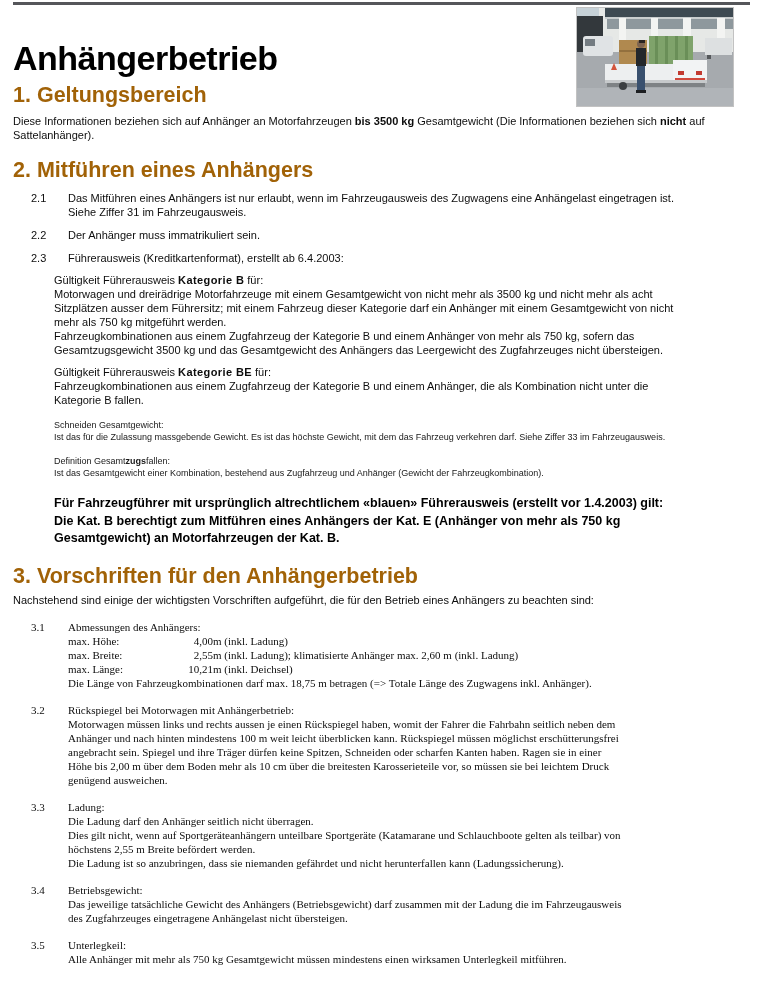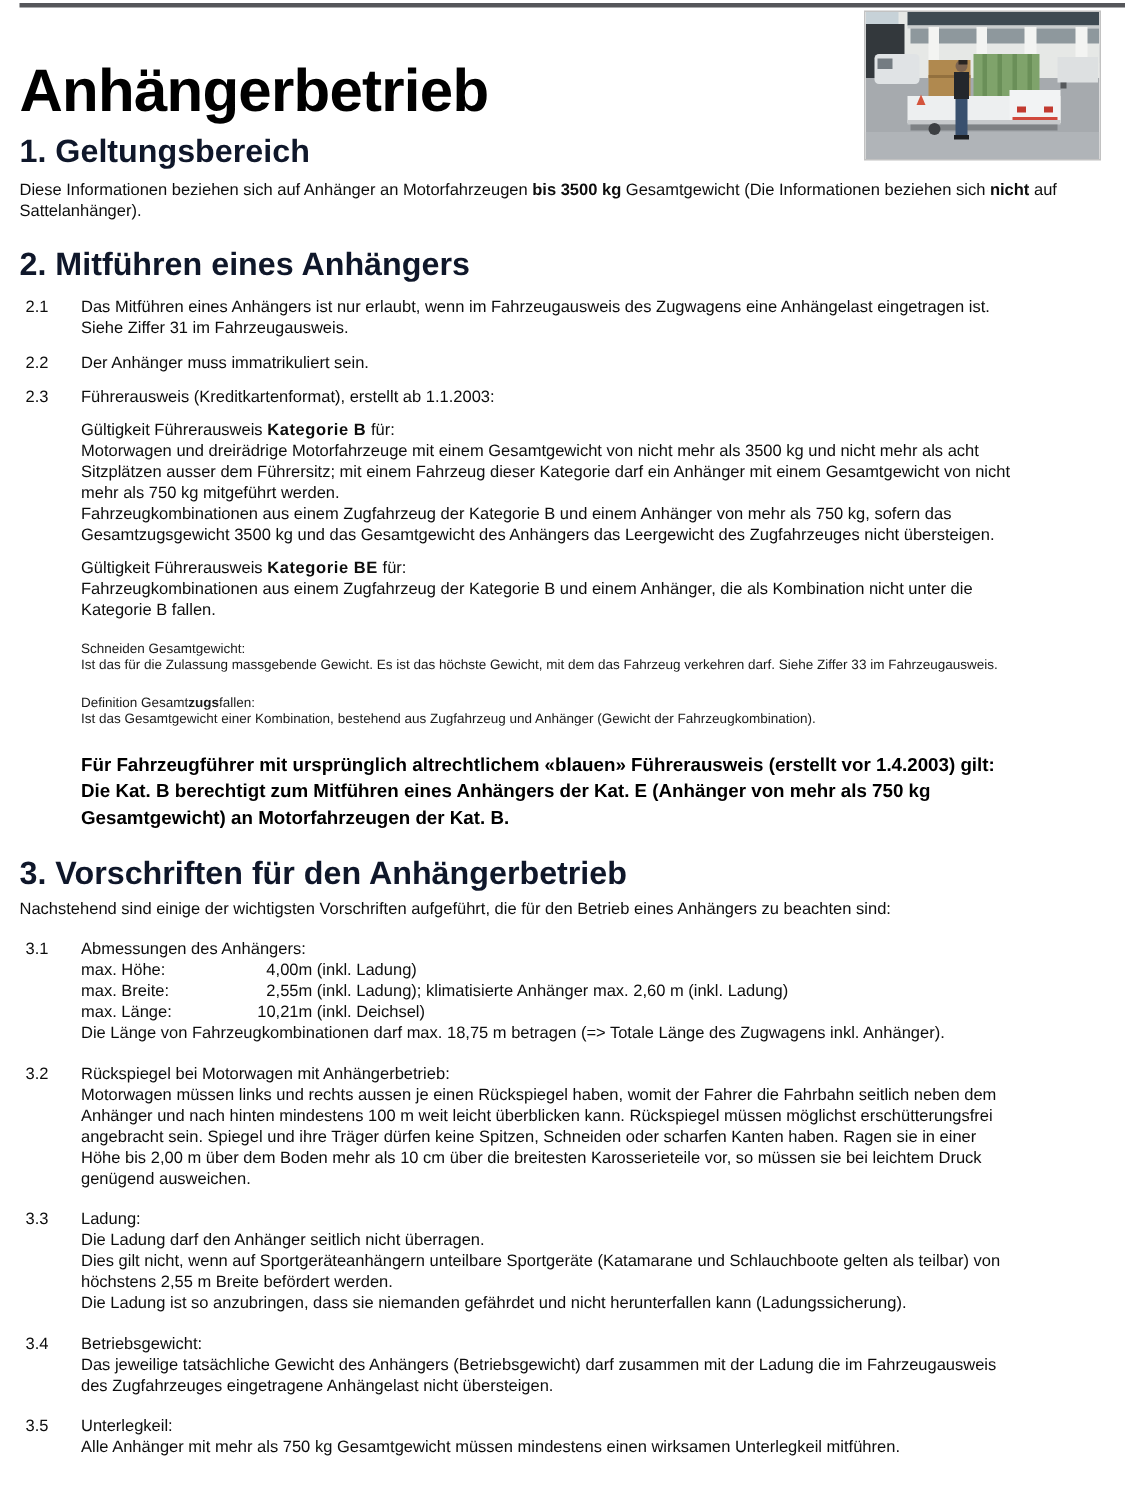--- a/index.html
+++ b/index.html
@@ -3,28 +3,28 @@
 <meta charset="utf-8">
 <style>
   html,body{margin:0;padding:0;}
   body{
     width:763px;height:1000px;background:#ffffff;overflow:hidden;
     font-family:"Liberation Sans","DejaVu Sans",sans-serif;
     color:#111;-webkit-font-smoothing:antialiased;
   }
   .page{position:relative;width:763px;height:1000px;padding:0 13px;box-sizing:border-box;}
   .topbar{height:3px;background:#55565a;margin-top:2px;}
-  h1.title{font-size:40px;line-height:1.06;font-weight:bold;margin:35px 0 0 0;letter-spacing:-0.5px;color:#000;}
-  h2.sec{font-size:21.5px;line-height:1.15;font-weight:bold;margin:7px 0 0 0;color:#0f172a;}
+  h1.title{font-size:34px;line-height:1.06;font-weight:bold;margin:35px 0 0 0;letter-spacing:-0.5px;color:#000;}
+  h2.sec{font-size:21.5px;line-height:1.15;font-weight:bold;margin:7px 0 0 0;color:#a16207;}
   h2.sec.gap{margin-top:16px;}
   .body{font-size:11px;line-height:14px;color:#0d0d0d;}
   p.intro{margin:6px 0 0 0;}
   .pre{white-space:pre-line;}
-  .item{display:flex;margin-top:9px;}
-  .item.gap{margin-top:13px;}
+  .item{display:flex;margin-top:9px;margin-left:14px;}
+  .item.gap{margin-top:13px;font-family:Liberation Serif, serif;}
   .num{flex:0 0 41px;padding-left:4px;box-sizing:border-box;}
   .itembody{flex:1;min-width:0;}
   .sub{margin:8px 0 0 41px;}
   .kat{font-weight:bold;letter-spacing:0.4px;}
   .def{margin:13px 0 0 41px;font-size:9px;line-height:11.5px;color:#1a1a1a;}
   .boldnote{margin:16px 0 0 41px;font-weight:bold;font-size:12.5px;line-height:17.5px;color:#000;}
   .s3intro{margin:4px 0 0 0;}
   .dimrow{line-height:14px;}
   .dimlabel{display:inline-block;width:108px;}
   .dimnum{display:inline-block;width:37px;text-align:right;}
@@ -111,21 +111,21 @@
 Siehe Ziffer 31 im Fahrzeugausweis.</div>
   </div>
 
   <div class="item body">
     <div class="num">2.2</div>
     <div class="itembody pre">Der Anhänger muss immatrikuliert sein.</div>
   </div>
 
   <div class="item body">
     <div class="num">2.3</div>
-    <div class="itembody pre">Führerausweis (Kreditkartenformat), erstellt ab 1.1.2003:</div>
+    <div class="itembody pre">Führerausweis (Kreditkartenformat), erstellt ab 6.4.2003:</div>
   </div>
 
   <div class="sub body">
     <div><span>Gültigkeit Führerausweis </span><b class="kat">Kategorie B</b><span> für:</span></div>
     <div class="pre">Motorwagen und dreirädrige Motorfahrzeuge mit einem Gesamtgewicht von nicht mehr als 3500 kg und nicht mehr als acht
 Sitzplätzen ausser dem Führersitz; mit einem Fahrzeug dieser Kategorie darf ein Anhänger mit einem Gesamtgewicht von nicht
 mehr als 750 kg mitgeführt werden.
 Fahrzeugkombinationen aus einem Zugfahrzeug der Kategorie B und einem Anhänger von mehr als 750 kg, sofern das
 Gesamtzugsgewicht 3500 kg und das Gesamtgewicht des Anhängers das Leergewicht des Zugfahrzeuges nicht übersteigen.</div>
   </div>

